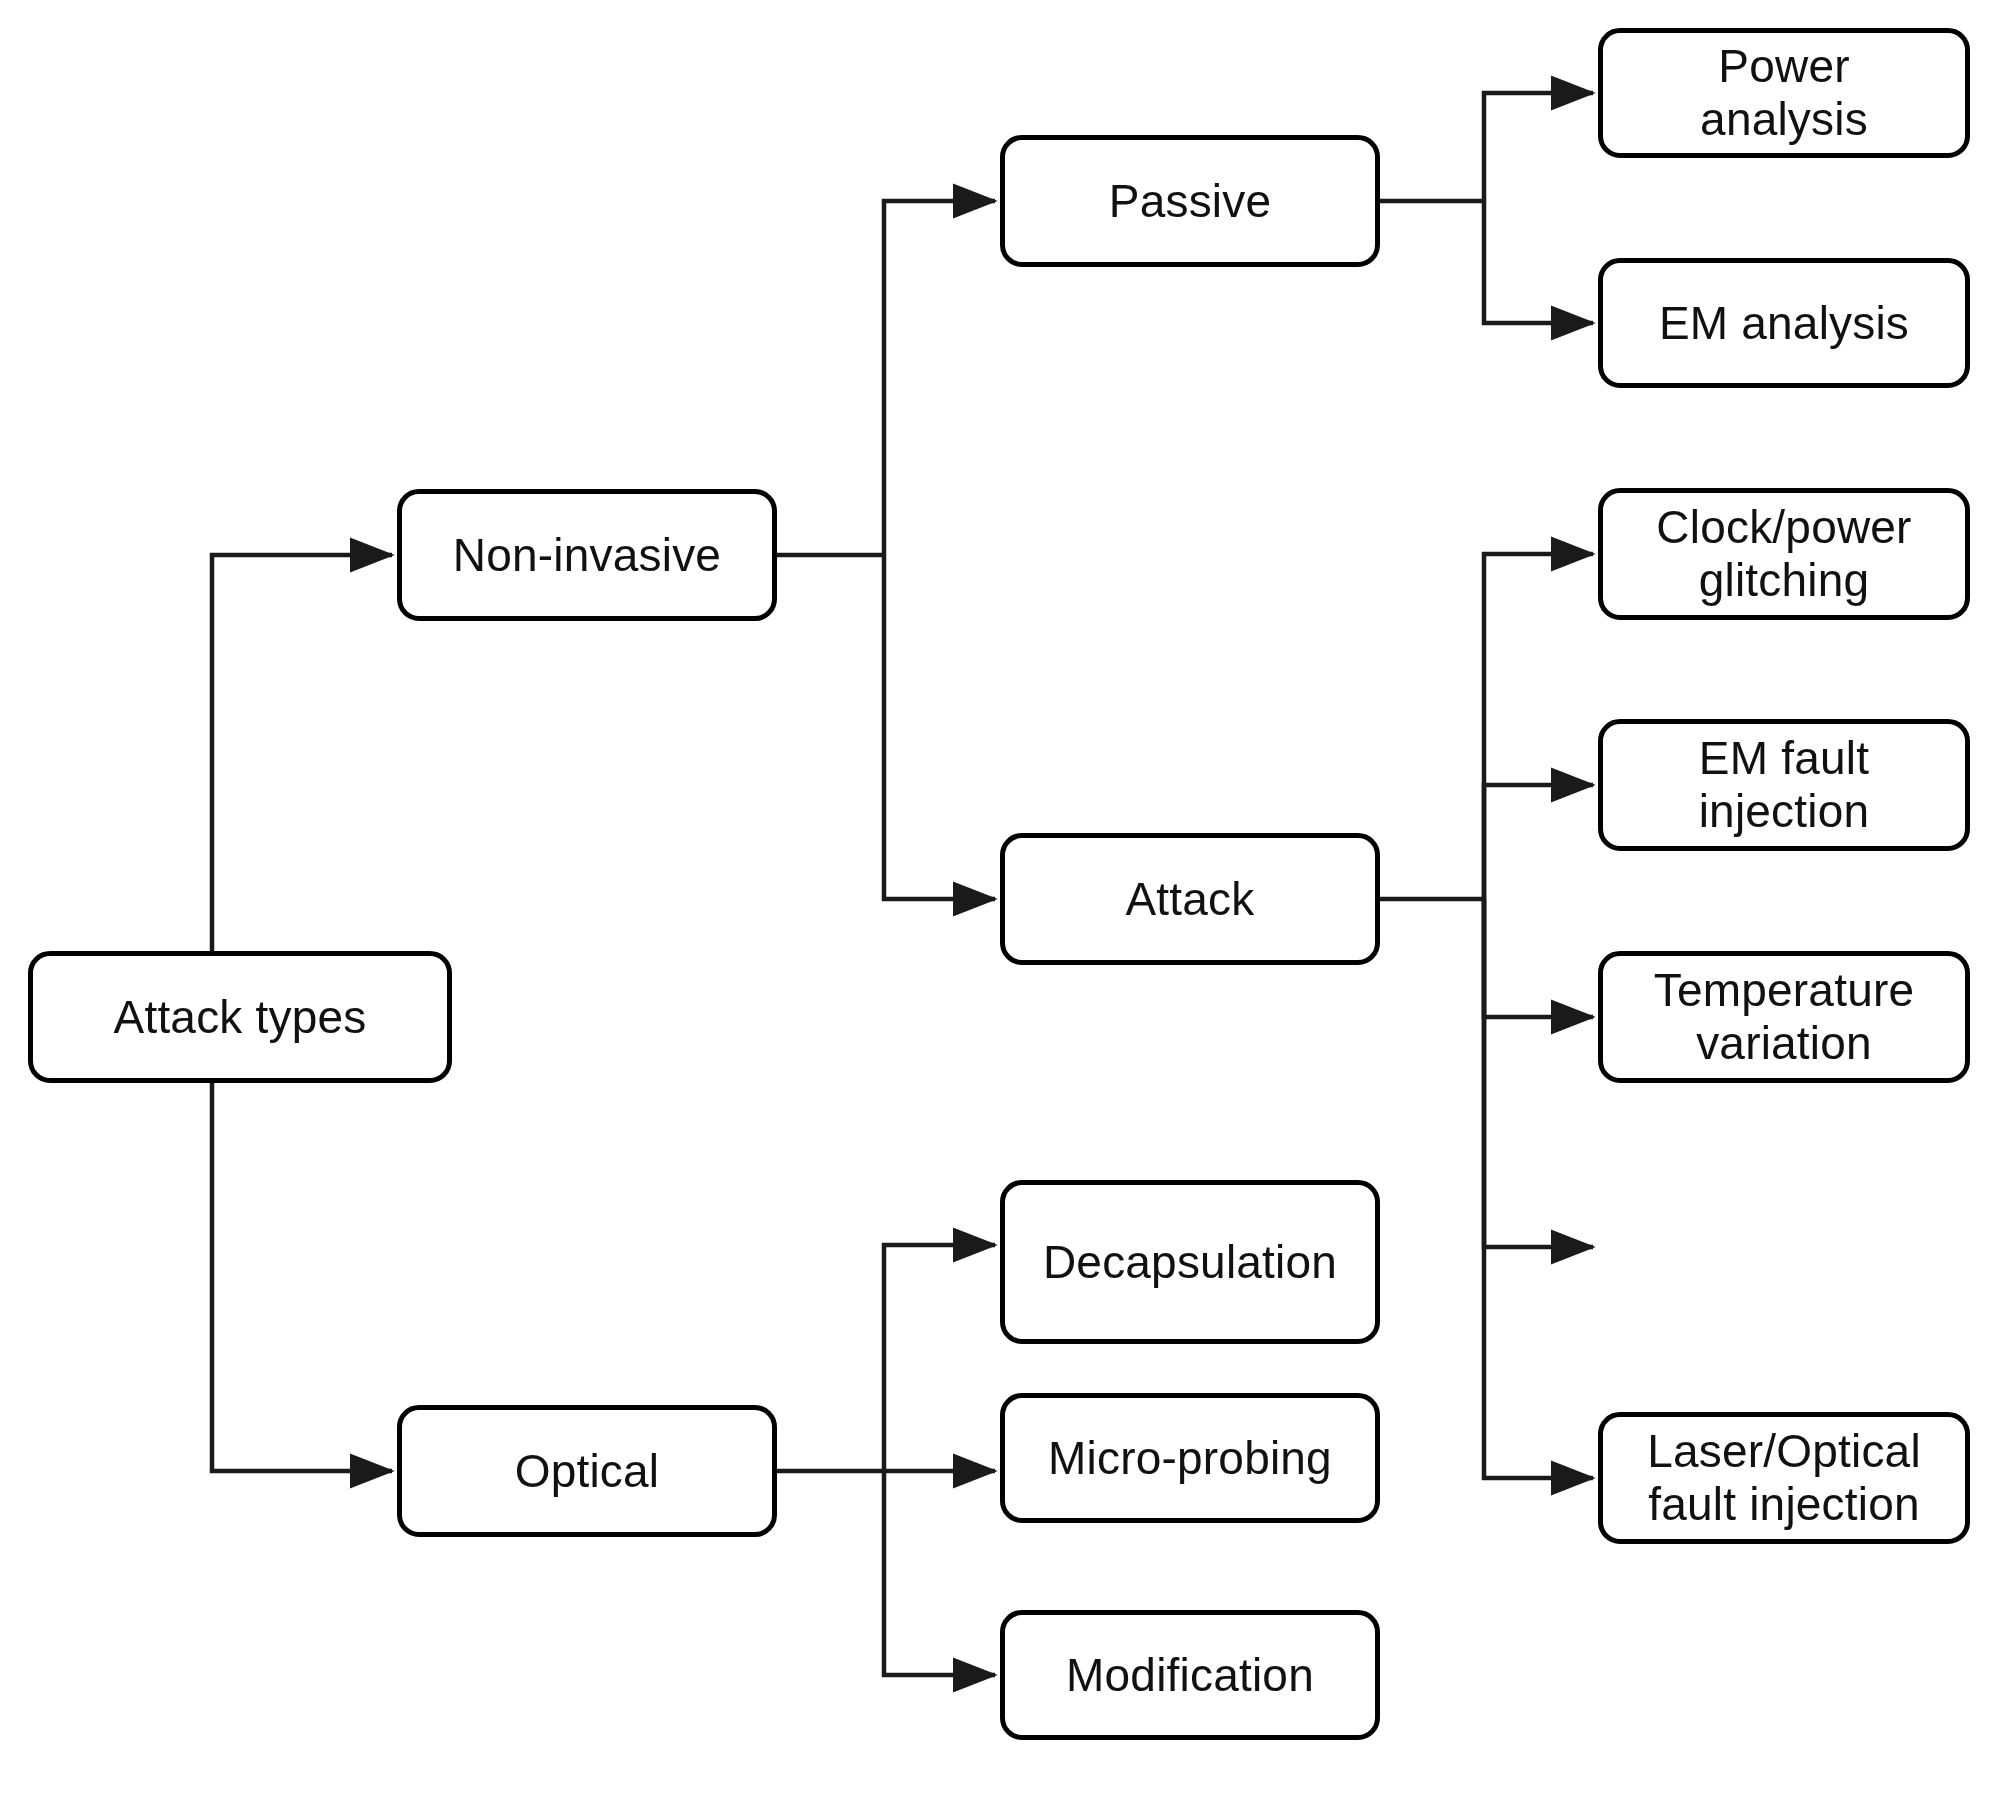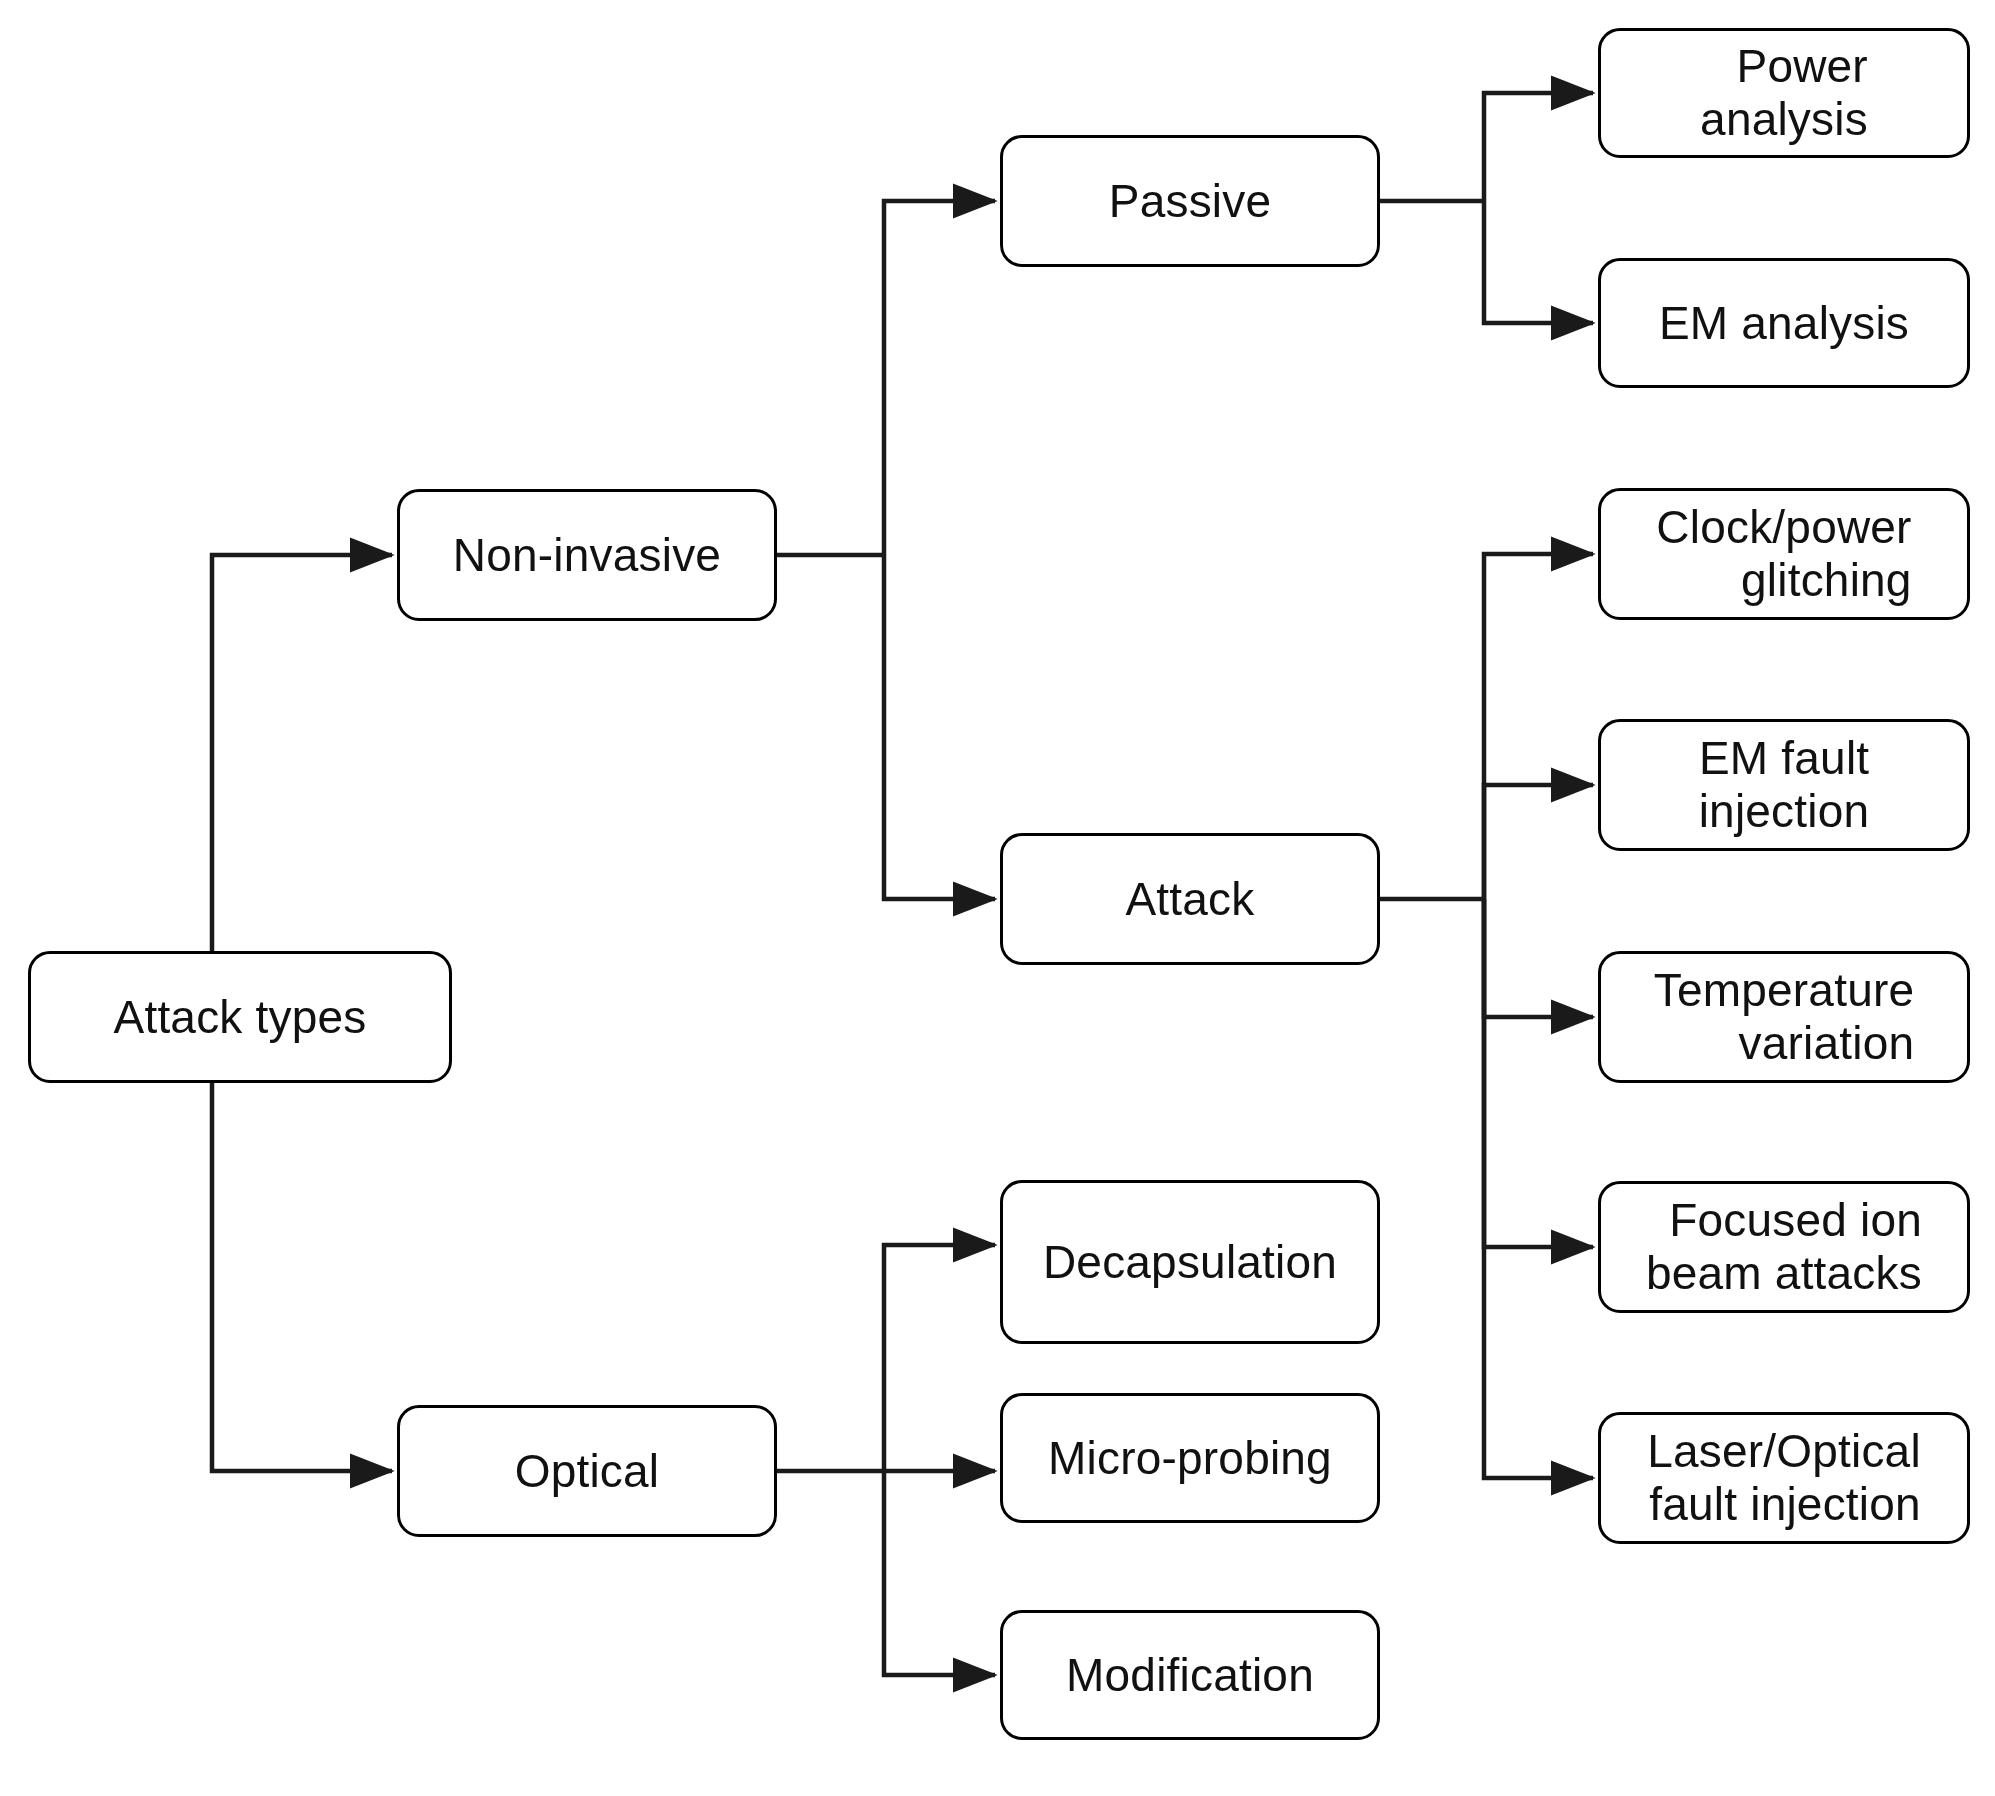--- a/index.html
+++ b/index.html
@@ -20,27 +20,27 @@
     position: absolute;
     left: 0;
     top: 0;
     width: 1995px;
     height: 1796px;
     pointer-events: none;
   }
   .node {
     position: absolute;
     box-sizing: border-box;
-    border: 3px solid #000000;
+    border: 5px solid #000000;
     border-radius: 22px;
     background: #ffffff;
     display: flex;
     align-items: center;
     justify-content: center;
-    text-align: right;
+    text-align: center;
     color: #111111;
     font-size: 46px;
     line-height: 1.15;
     letter-spacing: 0.2px;
     padding: 2px 25px;
     z-index: 2;
   }
   .node span {
     display: block;
     white-space: pre-line;
@@ -133,23 +133,19 @@
   <div class="node" style="left:1598px; top:719px;  width:372px; height:132px;">
     <span>EM fault
 injection</span>
   </div>
 
   <div class="node" style="left:1598px; top:951px;  width:372px; height:132px;">
     <span>Temperature
 variation</span>
   </div>
 
-  <div class="node" style="left:1598px; top:1181px; width:372px; height:132px;">
-    <span>Focused ion
-beam attacks</span>
-  </div>
 
   <div class="node" style="left:1598px; top:1412px; width:372px; height:132px;">
     <span>Laser/Optical
 fault injection</span>
   </div>
 
 </div>
 
 </body></html>

